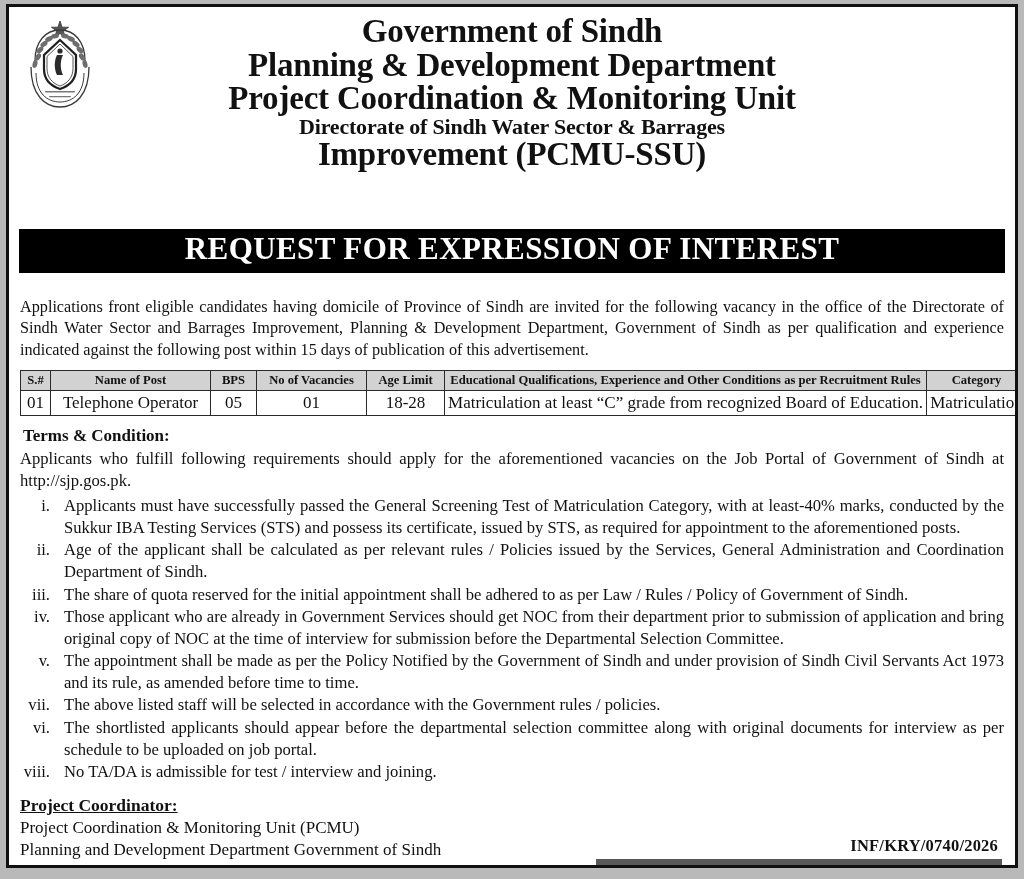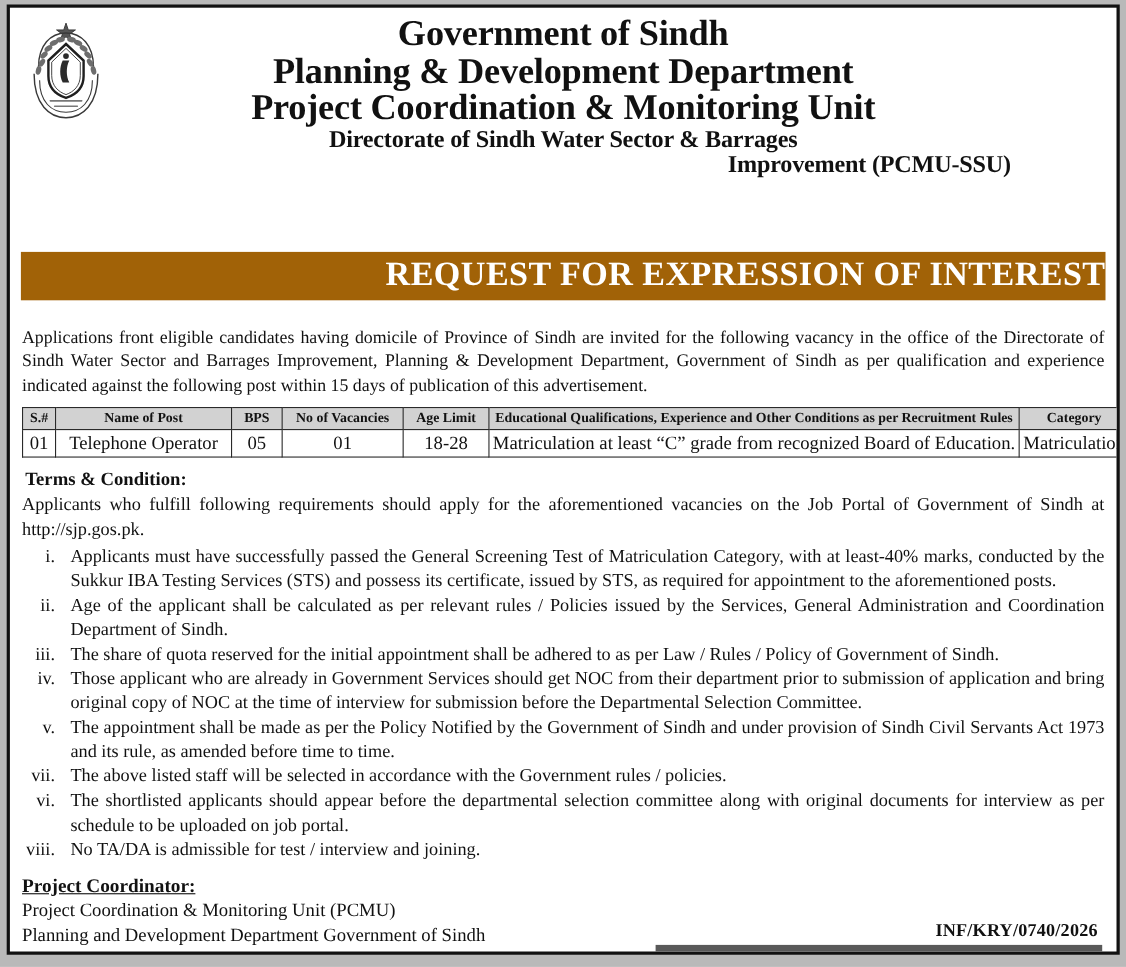--- a/index.html
+++ b/index.html
@@ -51,28 +51,28 @@
   .titles .t {
     font-weight: bold;
     line-height: 1.02;
     letter-spacing: -0.2px;
     white-space: nowrap;
   }
   .t1 { font-size: 33px; }
   .t2 { font-size: 33px; }
   .t3 { font-size: 33px; }
   .t4 { font-size: 22px; }
-  .t5 { font-size: 22px; text-align: right; }
+  .t5 { font-size: 33px; }
 
   
   .banner {
     margin: 6px 4px 0 4px;
-    background: #a16207;
+    background: #000000;
     color: #ffffff;
-    text-align: right;
+    text-align: center;
     font-size: 31px;
     font-weight: bold;
     letter-spacing: 0.4px;
     padding: 4px 0 7px 0;
     line-height: 1.05;
   }
 
   
   .intro {
     margin: 24px 5px 0 5px;

